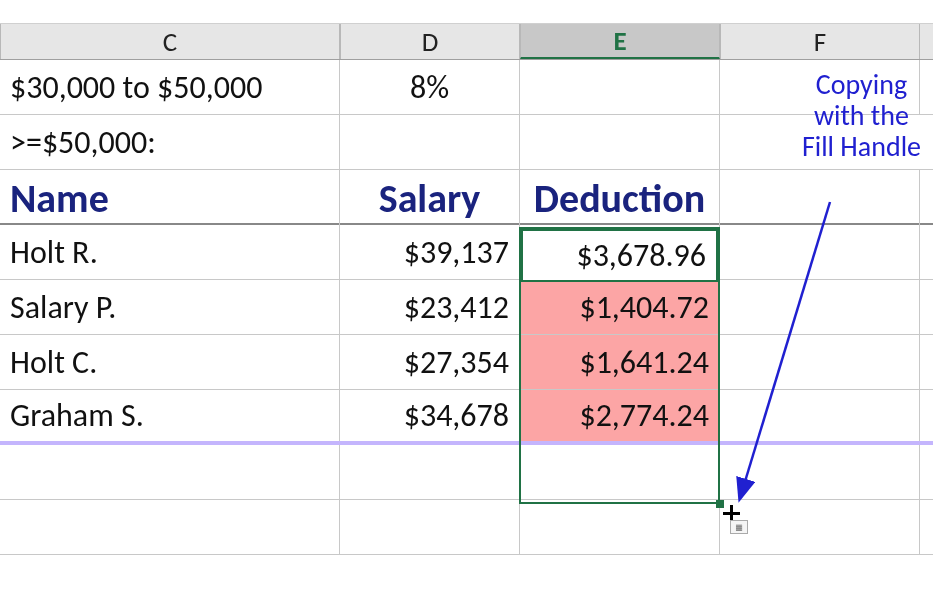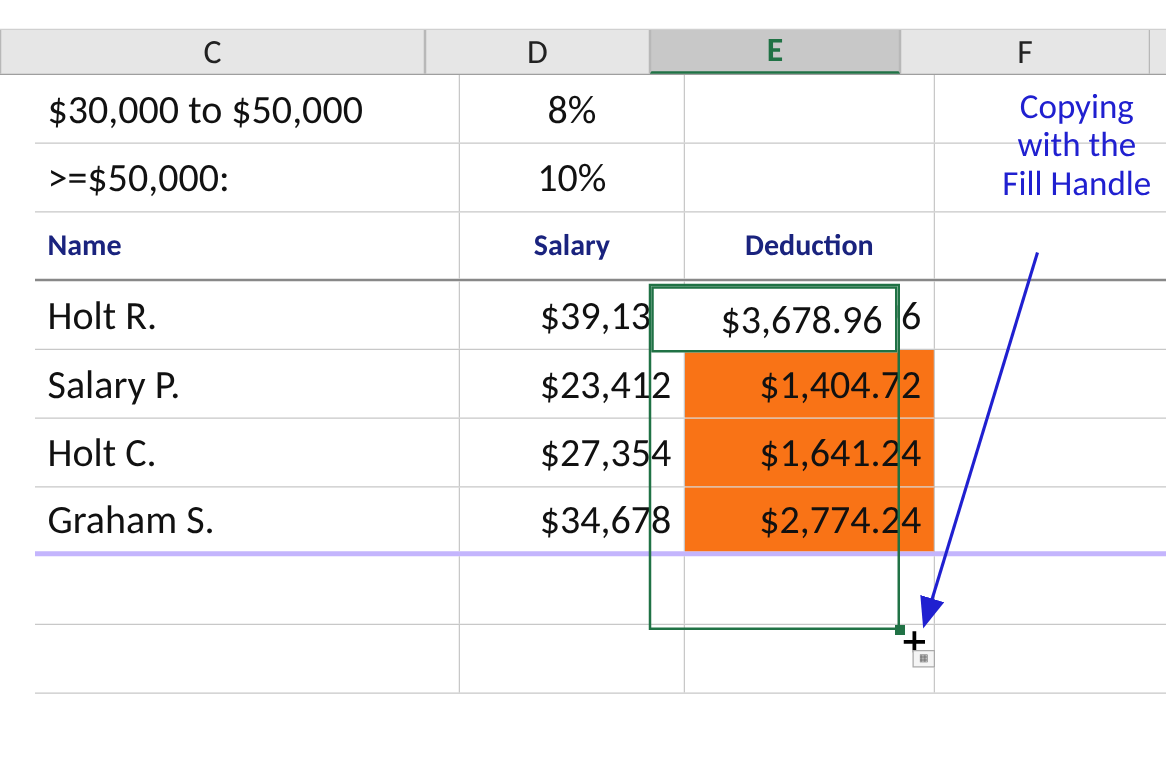--- a/index.html
+++ b/index.html
@@ -41,48 +41,47 @@
     border-right: 1px solid #b8b8b8;
   }
   .col-header.selected {
     background: #c8c8c8;
     font-weight: bold;
     color: #207245;
     border-bottom: 2px solid #207245;
   }
   .data-area {
     width: 100%;
-    padding-left: 28px;
   }
   .data-row {
     display: grid;
     grid-template-columns: 340px 180px 200px 200px;
     height: 55px;
     border-bottom: 1px solid #c8c8c8;
   }
   .cell {
     display: flex;
     align-items: center;
     padding: 4px 10px;
     font-size: 32px;
     color: #111;
     border-right: 1px solid #c8c8c8;
   }
   .cell.right { justify-content: flex-end; }
   .cell.center { justify-content: center; }
   .header-cell {
     font-weight: bold;
     color: #1a237e;
-    font-size: 24px;
+    font-size: 40px;
   }
   .header-row {
     border-bottom: 2px solid #888;
   }
   .selection-fill {
-    background: #f97316;
+    background: #fca5a5;
   }
   .selection-border {
     position: absolute;
     border: 2px solid #207245;
     pointer-events: none;
   }
   .selection-border.main {
     left: 519px;
     top: 227px;
     width: 201px;
@@ -191,21 +190,20 @@
 
     <div class="data-row">
       <div class="cell">$30,000 to $50,000</div>
       <div class="cell center">8%</div>
       <div class="cell"></div>
       <div class="cell"></div>
     </div>
 
     <div class="data-row">
       <div class="cell">&gt;=$50,000:</div>
-      <div class="cell center">10%</div>
       <div class="cell"></div>
       <div class="cell"></div>
     </div>
 
     <div class="data-row header-row">
       <div class="cell header-cell">Name</div>
       <div class="cell center header-cell">Salary</div>
       <div class="cell center header-cell">Deduction</div>
       <div class="cell"></div>
     </div>

